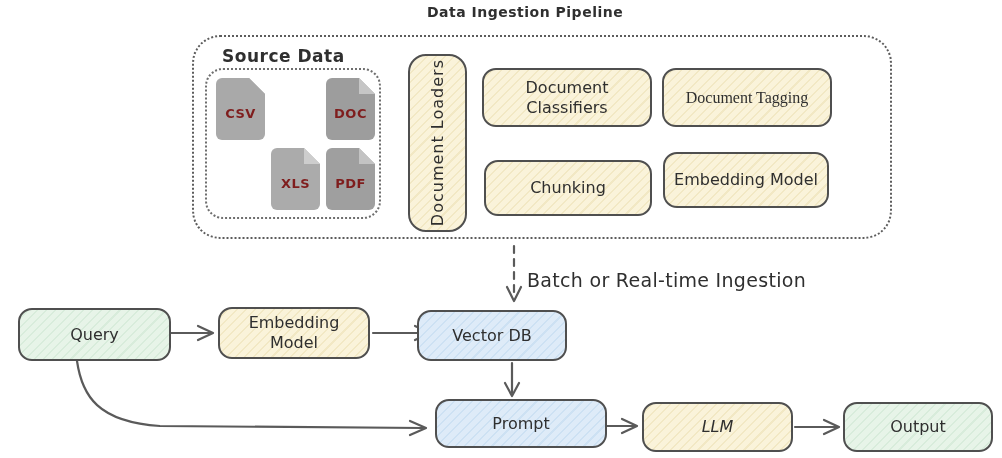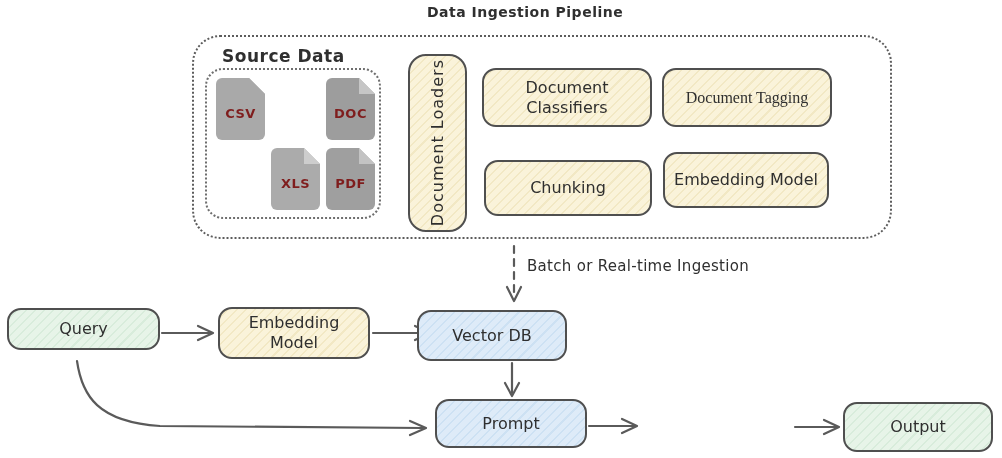--- a/index.html
+++ b/index.html
@@ -29,21 +29,21 @@
   .hatch-blue{background:repeating-linear-gradient(135deg,var(--blue-fill) 0 5px,var(--blue-hatch) 5px 6.5px);}
   .dotted-frame{
     position:absolute; z-index:0; border:2px dotted #5c5c5c; border-radius:28px; box-sizing:border-box;
   }
   .dotted-inner{
     position:absolute; z-index:2; border:2px dotted #6e6e6e; border-radius:18px; box-sizing:border-box;
   }
   .label{position:absolute; z-index:3; white-space:nowrap;}
   .title{font-size:14px; font-weight:bold; letter-spacing:0.5px;}
   .sub-label{font-size:17px; font-weight:bold; letter-spacing:0.5px;}
-  .annot{font-size:15px; letter-spacing:0.3px;}
+  .annot{font-size:19px; letter-spacing:0.3px;margin-top:12px;}
   .vertical-box{border-radius:18px;}
   .vertical-text{
     writing-mode:vertical-rl; transform:rotate(180deg);
     font-size:16px; letter-spacing:1px; white-space:nowrap;
   }
   .file-icon{position:absolute; z-index:3; width:49px; height:62px;}
   .file-body{position:absolute; inset:0; border-radius:6px;}
   .file-cut{
     position:absolute; top:0; right:0; width:16px; height:16px; background:#ffffff;
     clip-path:polygon(0 0,100% 0,100% 100%);
@@ -131,29 +131,32 @@
   </div>
   <div class="box hatch-cream" style="left:484px; top:152px; width:168px; height:56px;margin-top:8px;">
     <span>Chunking</span>
   </div>
   <div class="box hatch-cream" style="left:663px; top:152px; width:166px; height:56px;">
     <span>Embedding Model</span>
   </div>
 
   <div class="label annot" style="left:527px; top:257px;">Batch or Real-time Ingestion</div>
 
-  <div class="box hatch-green" style="left:7px; top:308px; width:153px; height:42px;">
+  <div class="box hatch-green" style="left:18px; top:308px; width:153px; height:53px;">
     <span>Query</span>
   </div>
   <div class="box hatch-cream" style="left:218px; top:307px; width:152px; height:52px;">
     <span>Embedding Model</span>
   </div>
   <div class="box hatch-blue" style="left:417px; top:310px; width:150px; height:51px;">
     <span>Vector DB</span>
   </div>
-  <div class="box hatch-blue" style="left:435px; top:399px; width:152px; height:49px;">
+  <div class="box hatch-blue" style="left:435px; top:399px; width:172px; height:49px;">
     <span>Prompt</span>
+  </div>
+  <div class="box hatch-cream" style="left:642px; top:402px; width:151px; height:50px;">
+    <span class="italic">LLM</span>
   </div>
   <div class="box hatch-green" style="left:843px; top:402px; width:150px; height:50px;">
     <span>Output</span>
   </div>
 
 </div>
 
 </body></html>

